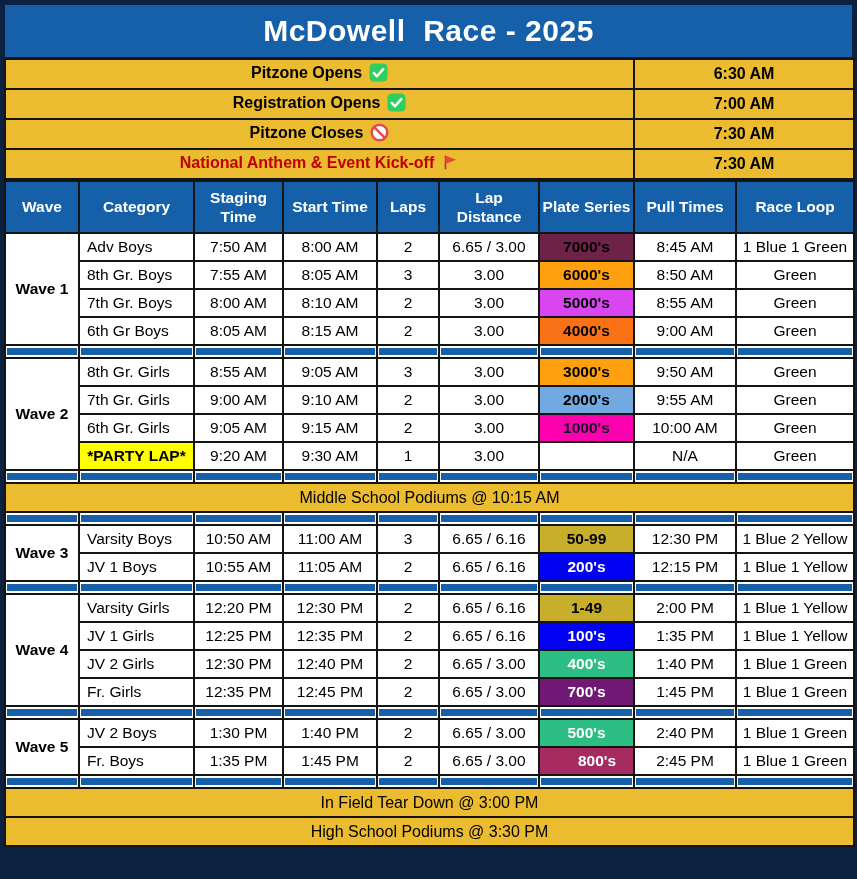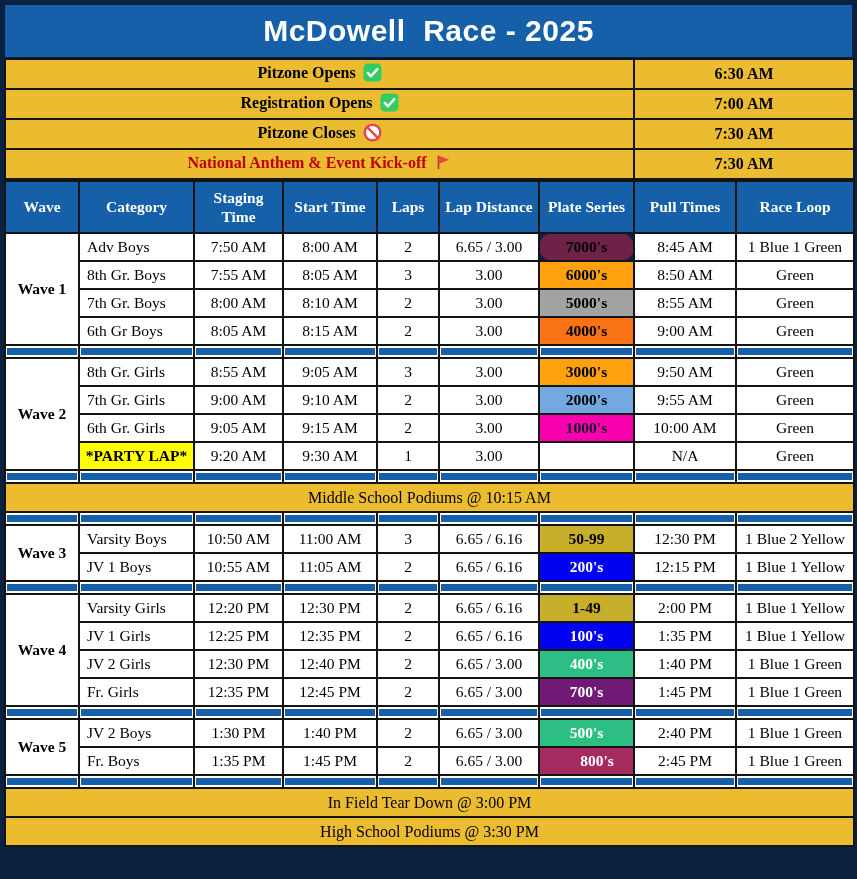--- a/index.html
+++ b/index.html
@@ -12,21 +12,21 @@
   .page { box-sizing:border-box; width:857px; min-height:879px; padding:4px; background:#0A2240; }
 
   .title-bar {
     height:52px; line-height:52px;
     background:#1560A8; color:#FFFFFF;
     text-align:center; font-weight:bold; font-size:30px;
     white-space:pre; letter-spacing:0.5px;
     border:1px solid #0A2240;
   }
 
-  table { border-collapse:collapse; table-layout:fixed; width:849px;font-family:Liberation Serif, serif; }
+  table { border-collapse:collapse; table-layout:fixed; width:849px; }
 
   
   .info-table td {
     background:#ECBC30; color:#000;
     border:2px solid #141414;
     height:26px; text-align:center; vertical-align:middle;
     font-weight:bold; font-size:16px;
     overflow:hidden;
   }
   .info-table .icon { display:inline-block; vertical-align:-4px; margin-left:7px; }
@@ -137,41 +137,41 @@
         </tr>
       </thead>
     <tbody id="grid-body">
         <tr>
           <td class="wave" rowspan="4">Wave 1</td>
           <td class="cat">Adv Boys</td>
           <td>7:50 AM</td>
           <td>8:00 AM</td>
           <td>2</td>
           <td>6.65 / 3.00</td>
-          <td class="plate" style="background: rgb(111, 34, 72); color: rgb(0, 0, 0); border-radius: 14px;">7000's</td>
+          <td class="plate" style="background: rgb(111, 34, 72); color: rgb(0, 0, 0);">7000's</td>
           <td>8:45 AM</td>
           <td>1 Blue 1 Green</td>
         </tr>
         <tr>
           <td class="cat">8th Gr. Boys</td>
           <td>7:55 AM</td>
           <td>8:05 AM</td>
           <td>3</td>
           <td>3.00</td>
           <td class="plate" style="background: rgb(255, 161, 14); color: rgb(0, 0, 0);">6000's</td>
           <td>8:50 AM</td>
           <td>Green</td>
         </tr>
         <tr>
           <td class="cat">7th Gr. Boys</td>
           <td>8:00 AM</td>
           <td>8:10 AM</td>
           <td>2</td>
           <td>3.00</td>
-          <td class="plate" style="background: #a3a3a3; color: rgb(0, 0, 0);">5000's</td>
+          <td class="plate" style="background: #d946ef; color: rgb(0, 0, 0);">5000's</td>
           <td>8:55 AM</td>
           <td>Green</td>
         </tr>
         <tr>
           <td class="cat">6th Gr Boys</td>
           <td>8:05 AM</td>
           <td>8:15 AM</td>
           <td>2</td>
           <td>3.00</td>
           <td class="plate" style="background: #f97316; color: rgb(0, 0, 0);">4000's</td>

